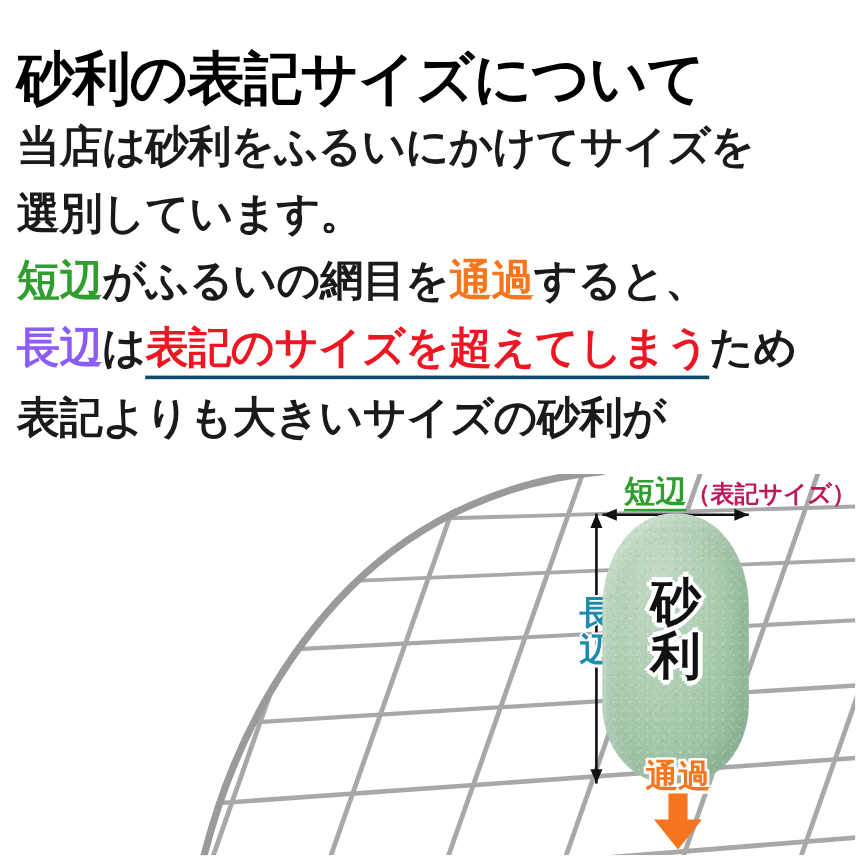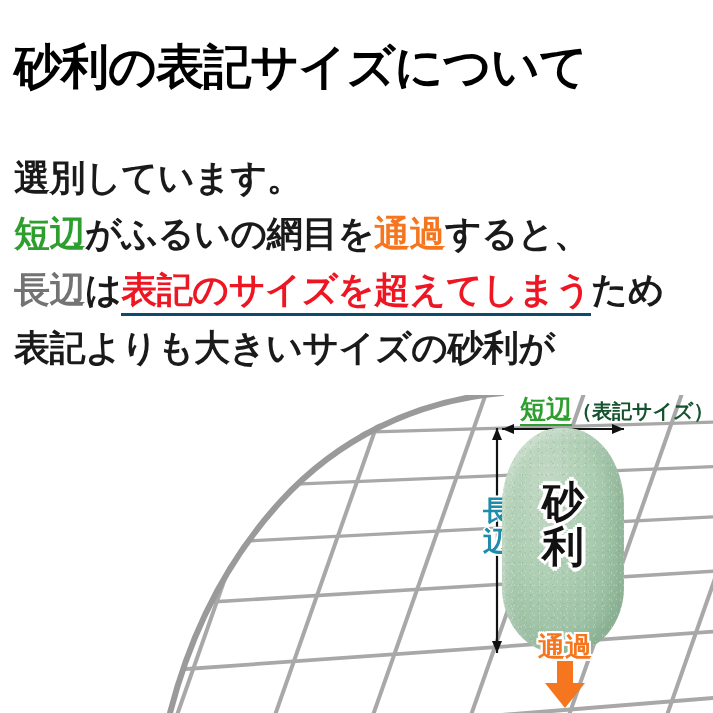--- a/index.html
+++ b/index.html
@@ -51,21 +51,21 @@
   #line5 { top: 330px; text-align: center; }
   #line6 { top: 386px; }
 
   .tanpen-green {
     color: #2e9e2e;
   }
   .tsuuka-orange {
     color: #f5761e;
   }
   .chouhen-teal {
-    color: #737373;
+    color: #8b5cf6;
   }
   .red-underline {
     color: #ee1622;
     border-bottom: 3px solid #0c4a6e;
     padding-bottom: 3px;
   }
 
   
   #diagram {
     position: absolute;
@@ -137,21 +137,21 @@
     font-weight: bold;
     white-space: nowrap;
     color: #111111;
   }
   #short-side-label .kw {
     color: #2e9e2e;
     border-bottom: 2px solid #2e9e2e;
   }
   #short-side-label .note {
     font-size: 20px;
-    color: #14532d;
+    color: #be185d;
   }
 
   
   #long-side-label {
     position: absolute;
     left: 330px;
     top: 100px;
     width: 34px;
     text-align: center;
     font-size: 28px;
@@ -187,20 +187,21 @@
     height: 48px;
   }
 </style>
 </head>
 <body>
 
 <div id="page">
 
   <div id="title">砂利の表記サイズについて</div>
 
+  <div class="body-line" id="line1">当店は砂利をふるいにかけてサイズを</div>
   <div class="body-line" id="line2">選別しています。</div>
 
   <div class="body-line" id="line3"><span class="tanpen-green">短辺</span><span>がふるいの網目を</span><span class="tsuuka-orange">通過</span><span>すると、</span></div>
 
   <div class="body-line" id="line4"><span class="chouhen-teal">長辺</span><span>は</span><span class="red-underline">表記のサイズを超えてしまう</span><span>ため</span></div>
 
   <div class="body-line" id="line5">表記よりも大きいサイズの砂利が</div>
 
   <div id="diagram">
 

